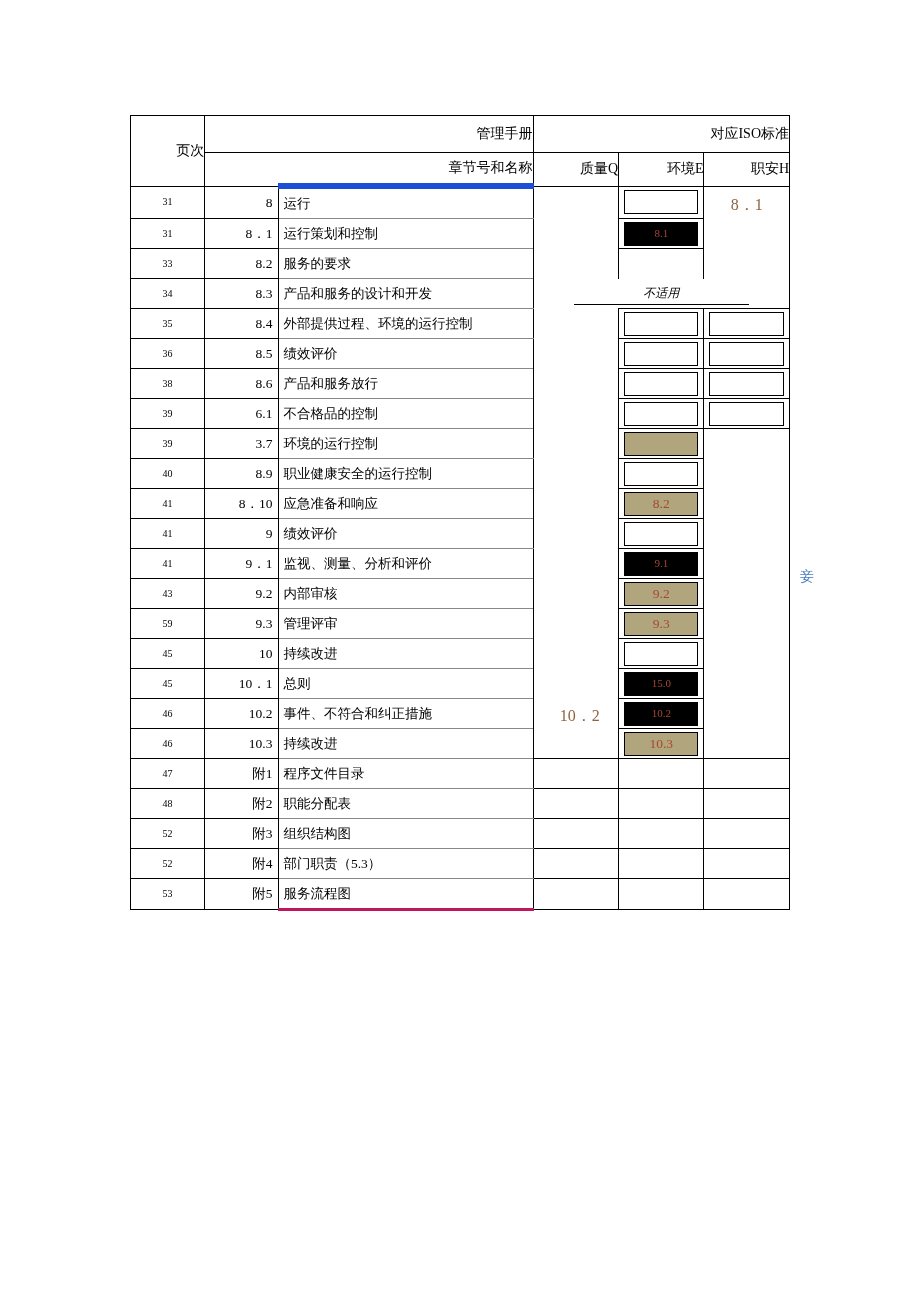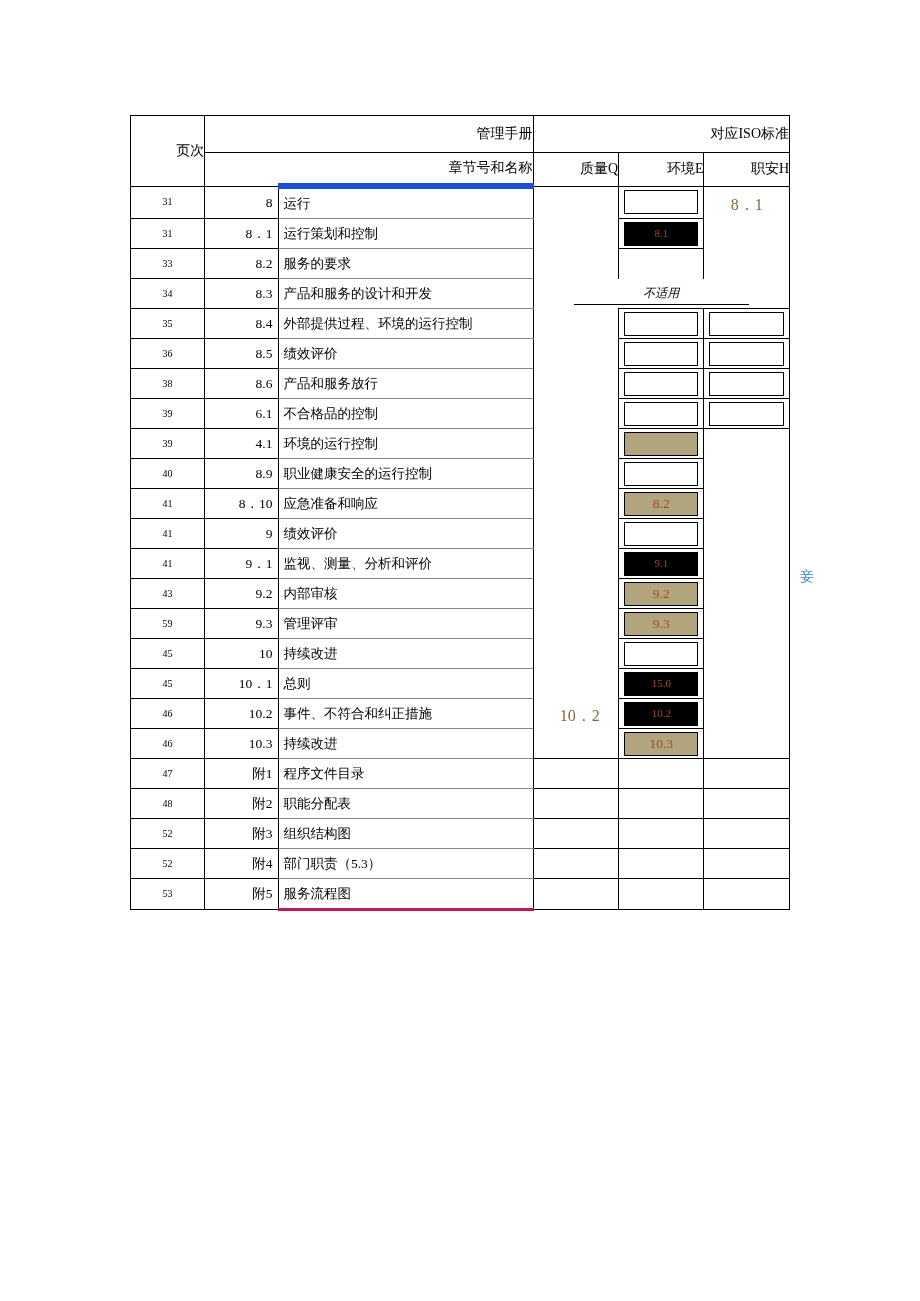--- a/index.html
+++ b/index.html
@@ -206,21 +206,21 @@
     <td class="e-cell">
             <div class="inset empty"></div>
           </td>
     <td class="h-cell">
             <div class="inset empty"></div>
           </td>
   </tr>
 
   <tr>
     <td class="page-cell">39</td>
-    <td class="num-cell">4.1</td>
+    <td class="num-cell">3.7</td>
     <td class="name-cell">环境的运行控制</td>
     <td class="q-cell open" rowspan="3"></td>
     <td class="e-cell">
             <div class="inset shade"></div>
           </td>
     <td class="h-cell open" rowspan="11"></td>
   </tr>
 
   <tr>
     <td class="page-cell">40</td>

